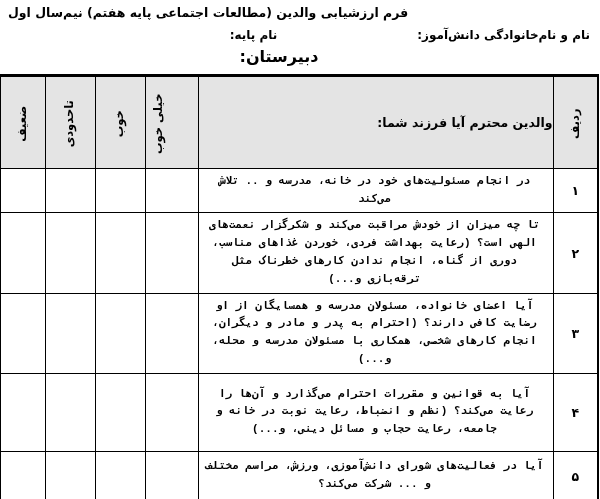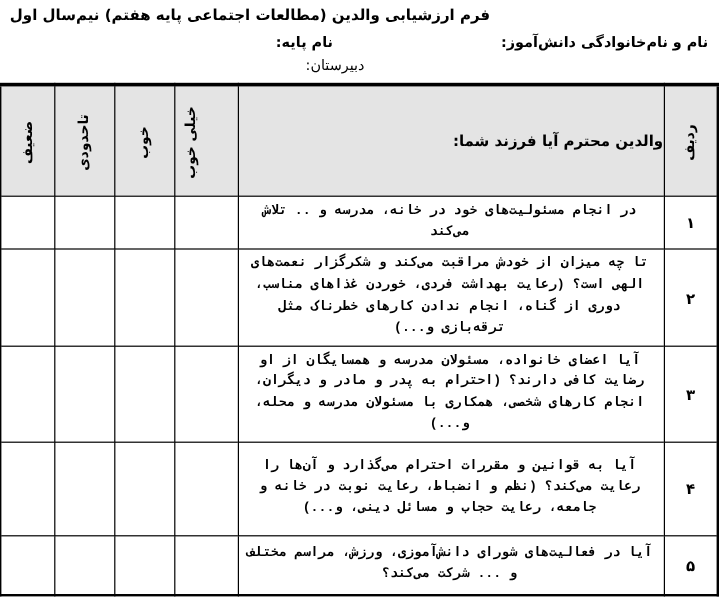--- a/index.html
+++ b/index.html
@@ -54,22 +54,22 @@
   }
   .id-line .spacer {
     flex: 0 0 140px;
   }
   .id-line .teacher {
     flex: 0 0 auto;
   }
 
   .school-line {
     text-align: center;
-    font-size: 12px;
-    font-weight: normal;
+    font-size: 16px;
+    font-weight: bold;
     margin-top: 5px;
     padding-right: 42px;
     direction: rtl;
   }
 
   
   .table-wrap {
     margin-top: 8px;
     padding: 0 1px;
     box-sizing: border-box;

